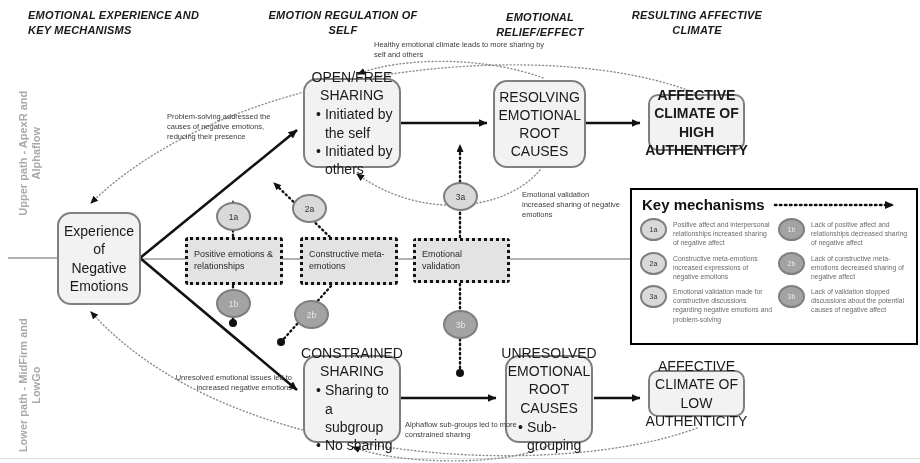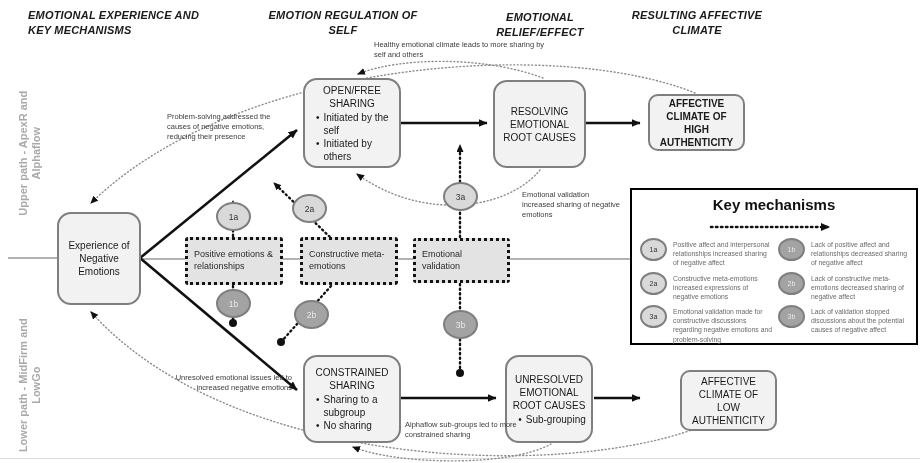--- a/index.html
+++ b/index.html
@@ -17,21 +17,21 @@
   .vlabel {
     position: absolute; z-index: 2; width: 150px; text-align: center;
     transform: rotate(-90deg); transform-origin: center;
     font-size: 11px; font-weight: bold; color: #a9a9a9; line-height: 1.2;
   }
 
   .node {
     position: absolute; z-index: 2; background: #f2f2f2;
     border: 2px solid #7f7f7f; border-radius: 14px;
     display: flex; flex-direction: column; align-items: center; justify-content: center;
-    font-size: 10px; color: #1a1a1a; text-align: center; line-height: 1.3; padding: 3px 5px;
+    font-size: 14px; color: #1a1a1a; text-align: center; line-height: 1.3; padding: 3px 5px;
   }
   .node.small-r { border-radius: 10px; }
   .node .bullets { margin-top: 1px; }
   .bullet { display: flex; gap: 4px; justify-content: flex-start; text-align: left; padding-left: 6px; }
   .bullet::before { content: "•"; }
 
   .mech {
     position: absolute; z-index: 2; background: #e3e3e3;
     border: 3px dotted #141414; border-radius: 3px;
     display: flex; align-items: center; justify-content: center;
@@ -47,21 +47,21 @@
   .badge.dark { background: #a3a3a3; color: #e9e9e9; }
 
   .note {
     position: absolute; z-index: 2; font-size: 7.5px; color: #3c3c3c; line-height: 1.3;
   }
 
   .legend {
     position: absolute; z-index: 2; left: 630px; top: 188px; width: 288px; height: 157px;
     background: #fff; border: 2px solid #000;
   }
-  .legend-head { display: flex; align-items: center; gap: 8px; padding: 6px 10px 2px 10px; flex-direction: column; }
+  .legend-head { display: flex; align-items: center; gap: 8px; padding: 6px 10px 2px 10px; }
   .legend-title { font-size: 15px; font-weight: bold; color: #111; }
   .legend-grid {
     display: grid; grid-template-columns: 1fr 1fr; column-gap: 6px; row-gap: 4px;
     padding: 3px 6px 4px 8px;
   }
   .legend-item { display: flex; gap: 6px; align-items: flex-start; }
   .legend-badge {
     flex: 0 0 auto; width: 27px; height: 23px; border-radius: 50%;
     border: 2px solid #7f7f7f; display: flex; align-items: center; justify-content: center;
     font-size: 7px; color: #333;
@@ -150,21 +150,21 @@
     </div>
   </div>
 
   <div class="node" style="left:505px; top:355px; width:88px; height:88px;">
     <span>UNRESOLVED EMOTIONAL ROOT CAUSES</span>
     <div class="bullets">
       <div class="bullet">Sub-grouping</div>
     </div>
   </div>
 
-  <div class="node small-r" style="left:680px; top:370px; width:97px; height:61px;">
+  <div class="node small-r" style="left:648px; top:370px; width:97px; height:47px;">
     <span>AFFECTIVE CLIMATE OF LOW AUTHENTICITY</span>
   </div>
 
   <div class="mech" style="left:185px; top:237px; width:98px; height:48px;">Positive emotions &amp; relationships</div>
   <div class="mech" style="left:300px; top:237px; width:98px; height:48px;">Constructive meta-emotions</div>
   <div class="mech" style="left:413px; top:238px; width:97px; height:45px;">Emotional validation</div>
 
   <div class="badge light" style="left:216px; top:202px;">1a</div>
   <div class="badge light" style="left:292px; top:194px;">2a</div>
   <div class="badge light" style="left:443px; top:182px;">3a</div>

